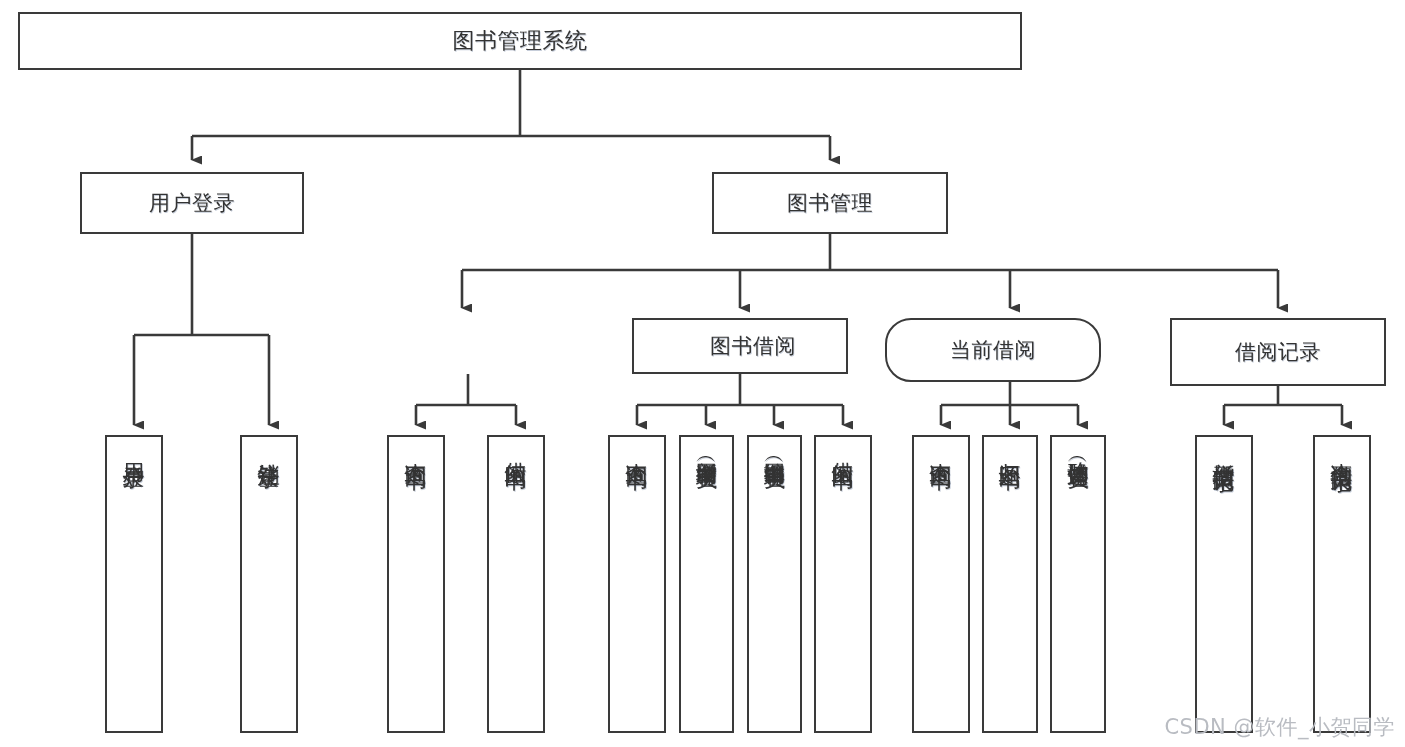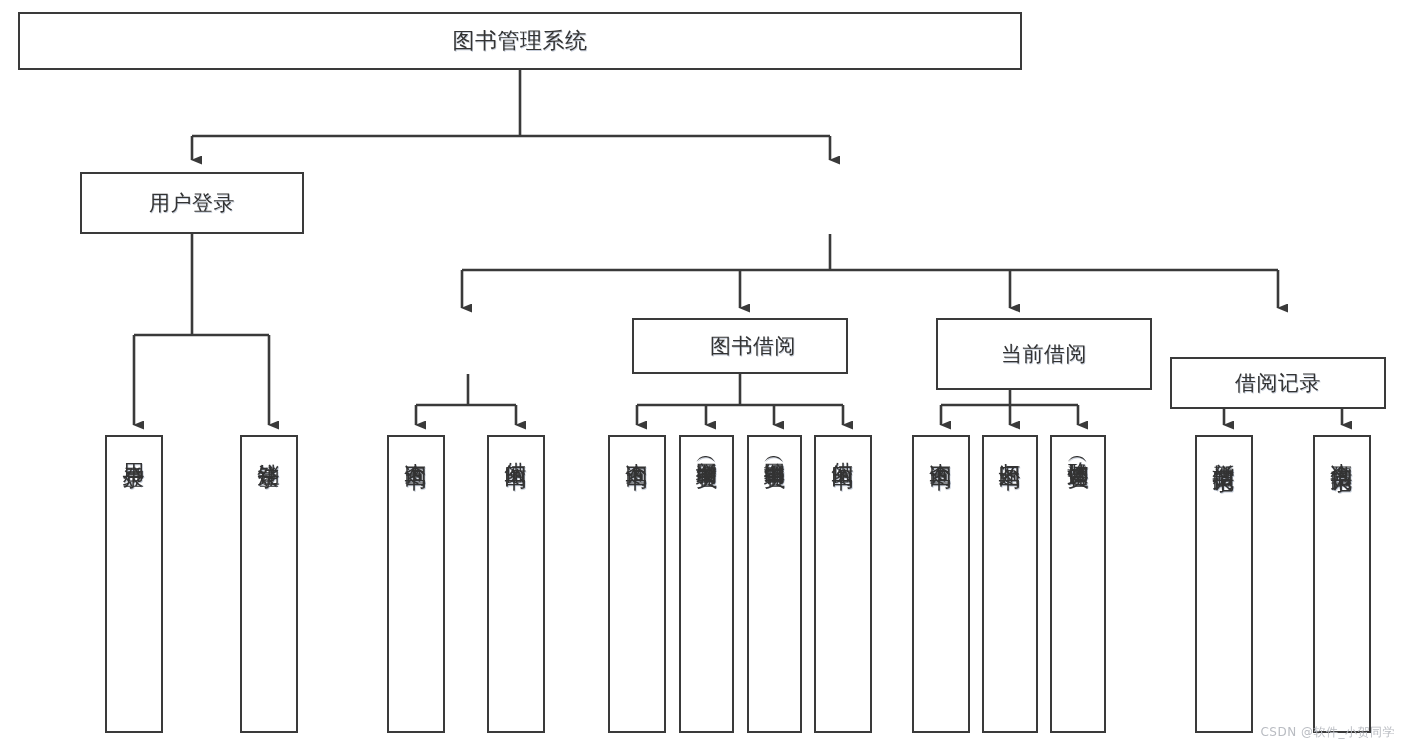--- a/index.html
+++ b/index.html
@@ -62,21 +62,21 @@
     font-size: 21px;
     letter-spacing: 1px;
   }
   #root-node .node-label {
     font-size: 22px;
   }
   .watermark {
     position: absolute;
     right: 10px;
     bottom: 6px;
-    font-size: 12px;
+    font-size: 21px;
     color: #b9bcc2;
     letter-spacing: 0.5px;
     white-space: nowrap;
     user-select: none;
   }
 </style>
 </head>
 <body>
 
 <div id="diagram-root">
@@ -134,31 +134,34 @@
   </svg>
 
   <div class="node horizontal" id="root-node" style="left:18px; top:12px; width:1004px; height:58px;">
     <span class="node-label">图书管理系统</span>
   </div>
 
   <div class="node horizontal" style="left:80px; top:172px; width:224px; height:62px;">
     <span class="node-label">用户登录</span>
   </div>
 
+  <div class="node horizontal" style="left:712px; top:172px; width:236px; height:62px;">
+    <span class="node-label">图书管理</span>
+  </div>
 
 
   <div class="node horizontal" style="left:632px; top:318px; width:216px; height:56px;padding-left:26px;">
     <span class="node-label">图书借阅</span>
   </div>
 
-  <div class="node horizontal" style="left:936px; top:318px; width:216px; height:72px;">
+  <div class="node horizontal" style="left:885px; top:318px; width:216px; height:64px;border-radius:26px;">
     <span class="node-label">当前借阅</span>
   </div>
 
-  <div class="node horizontal" style="left:1170px; top:318px; width:216px; height:52px;margin-top:39px;">
+  <div class="node horizontal" style="left:1170px; top:318px; width:216px; height:68px;">
     <span class="node-label">借阅记录</span>
   </div>
 
   <div class="node vertical" style="left:105px; top:435px; width:58px; height:298px;">
     <span class="node-label">用户登录</span>
   </div>
 
   <div class="node vertical" style="left:240px; top:435px; width:58px; height:298px;">
     <span class="node-label">注销登录</span>
   </div>

